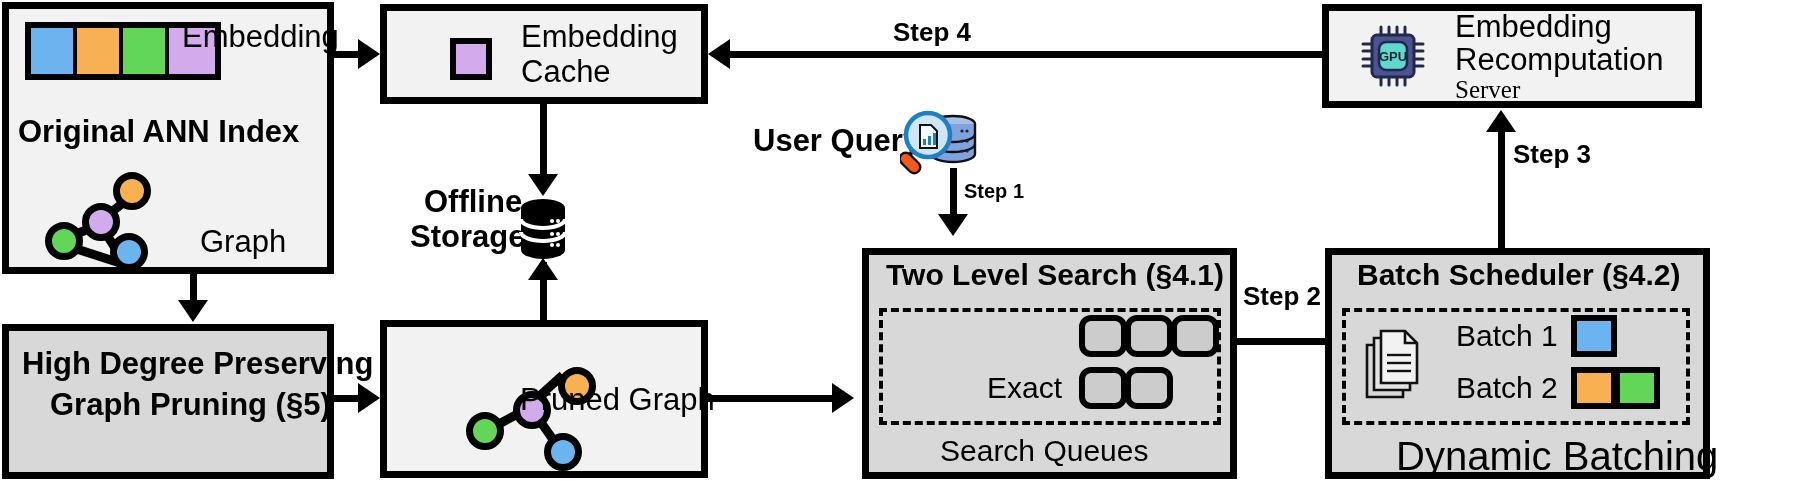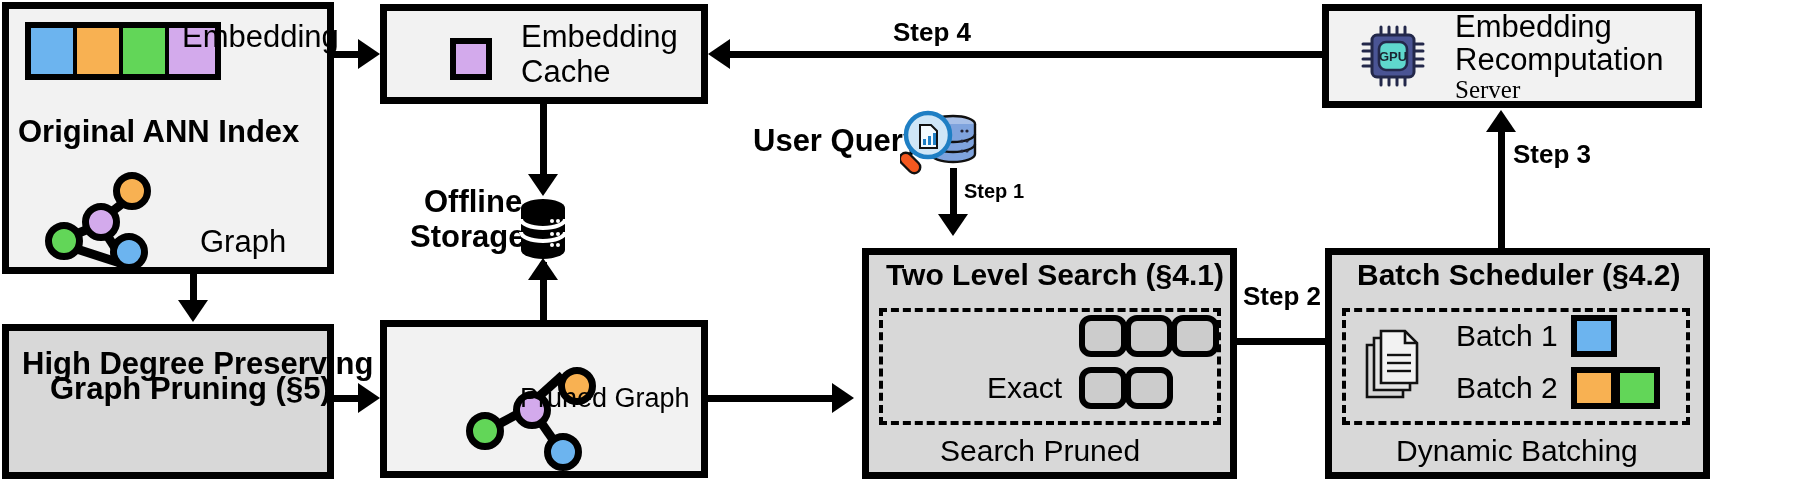--- a/index.html
+++ b/index.html
@@ -95,37 +95,37 @@
   </div>
 
   <div class="vline" style="left:540px;top:104px;height:72px;"></div>
   <div class="arrowhead ah-down" style="left:528px;top:174px;"></div>
 
   <div class="vline" style="left:540px;top:262px;height:62px;"></div>
   <div class="arrowhead ah-up" style="left:528px;top:258px;"></div>
 
   <div class="box gray" style="left:2px;top:324px;width:332px;height:155px;"></div>
   <div class="lbl t-bold" style="left:22px;top:347px;font-size:31px;">High Degree Preserving</div>
-  <div class="lbl t-bold" style="left:50px;top:372px;font-size:31px;">Graph Pruning (§5)</div>
+  <div class="lbl t-bold" style="left:50px;top:388px;font-size:31px;">Graph Pruning (§5)</div>
 
   <div class="vline" style="left:190px;top:274px;height:30px;"></div>
   <div class="arrowhead ah-down" style="left:178px;top:300px;"></div>
 
   <div class="box" style="left:380px;top:320px;width:328px;height:158px;"></div>
 
   <div class="edge" style="left:530px;top:400px;width:44px;transform:rotate(-42deg);"></div>
   <div class="edge" style="left:498px;top:420px;width:44px;transform:rotate(-28deg);"></div>
   <div class="edge" style="left:532px;top:405px;width:48px;transform:rotate(55deg);"></div>
 
   <div class="node" style="left:558px;top:367px;width:38px;height:38px;background:#f8b152;"></div>
   <div class="node" style="left:513px;top:391px;width:38px;height:38px;background:#d3aaec;"></div>
   <div class="node" style="left:466px;top:412px;width:38px;height:38px;background:#62d658;"></div>
   <div class="node" style="left:544px;top:433px;width:38px;height:38px;background:#6cb4ef;"></div>
 
-  <div class="lbl t-reg" style="left:520px;top:383px;font-size:27px;">Pruned Graph</div>
+  <div class="lbl t-reg" style="left:520px;top:383px;font-size:31px;">Pruned Graph</div>
 
   <div class="hline" style="left:334px;top:395px;width:26px;"></div>
   <div class="arrowhead ah-right" style="left:358px;top:383px;"></div>
 
   <div class="hline" style="left:708px;top:395px;width:126px;"></div>
   <div class="arrowhead ah-right" style="left:832px;top:383px;"></div>
 
   <div class="lbl t-bold" style="left:753px;top:124px;font-size:31px;">User Query</div>
 
   <div class="ico" style="left:900px;top:105px;">
@@ -165,21 +165,21 @@
   <div class="dashed" style="left:879px;top:308px;width:342px;height:117px;"></div>
 
   <div class="qbox" style="left:1079px;top:315px;width:48px;height:42px;"></div>
   <div class="qbox" style="left:1125px;top:315px;width:48px;height:42px;"></div>
   <div class="qbox" style="left:1171px;top:315px;width:48px;height:42px;"></div>
 
   <div class="lbl t-reg" style="left:987px;top:371px;font-size:30px;">Exact</div>
   <div class="qbox" style="left:1079px;top:367px;width:48px;height:42px;"></div>
   <div class="qbox" style="left:1125px;top:367px;width:48px;height:42px;"></div>
 
-  <div class="lbl t-reg" style="left:940px;top:434px;font-size:30px;">Search Pruned</div>
+  <div class="lbl t-reg" style="left:940px;top:434px;font-size:30px;">Search Queues</div>
 
   <div class="hline" style="left:1237px;top:338px;width:94px;"></div>
   <div class="arrowhead ah-right" style="left:1329px;top:326px;"></div>
   <div class="lbl t-bold" style="left:1243px;top:282px;font-size:26px;">Step 2</div>
 
   <div class="box gray" style="left:1325px;top:248px;width:385px;height:231px;"></div>
   <div class="lbl t-bold" style="left:1357px;top:258px;font-size:30px;">Batch Scheduler (§4.2)</div>
 
   <div class="dashed" style="left:1342px;top:308px;width:348px;height:117px;"></div>
 
@@ -195,21 +195,21 @@
     </svg>
   </div>
 
   <div class="lbl t-reg" style="left:1456px;top:319px;font-size:30px;text-align:center;">Batch 1</div>
   <div class="sq" style="left:1571px;top:315px;width:46px;height:42px;background:#6cb4ef;"></div>
 
   <div class="lbl t-reg" style="left:1456px;top:371px;font-size:30px;">Batch 2</div>
   <div class="sq" style="left:1571px;top:367px;width:46px;height:42px;background:#f8b152;"></div>
   <div class="sq" style="left:1614px;top:367px;width:46px;height:42px;background:#62d658;"></div>
 
-  <div class="lbl t-reg" style="left:1396px;top:434px;font-size:30px;">Dynamic Batching</div>
+  <div class="lbl t-reg" style="left:1396px;top:434px;font-size:40px;">Dynamic Batching</div>
 
   <div class="vline" style="left:1498px;top:130px;height:118px;"></div>
   <div class="arrowhead ah-up" style="left:1486px;top:110px;"></div>
   <div class="lbl t-bold" style="left:1513px;top:140px;font-size:26px;">Step 3</div>
 
   <div class="box" style="left:1322px;top:4px;width:380px;height:104px;"></div>
 
   <div class="ico" style="left:1361px;top:25px;">
     <svg width="66" height="62" viewBox="0 0 66 62">
       <g stroke="#23284a" stroke-width="3" stroke-linecap="round">

